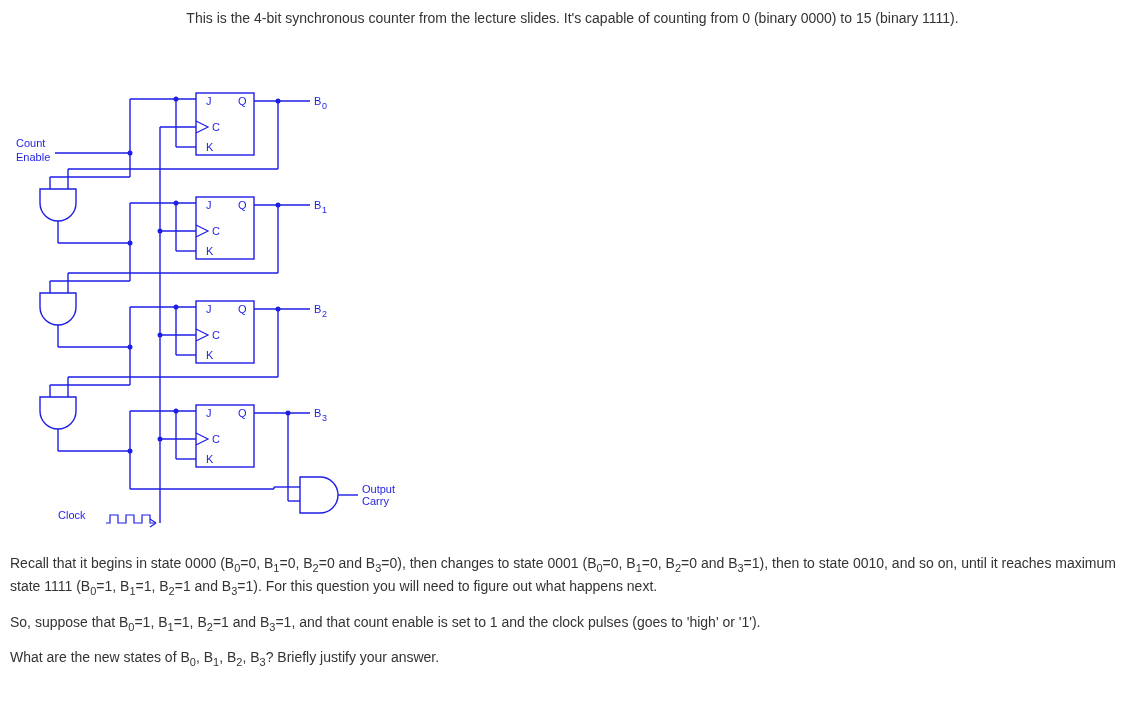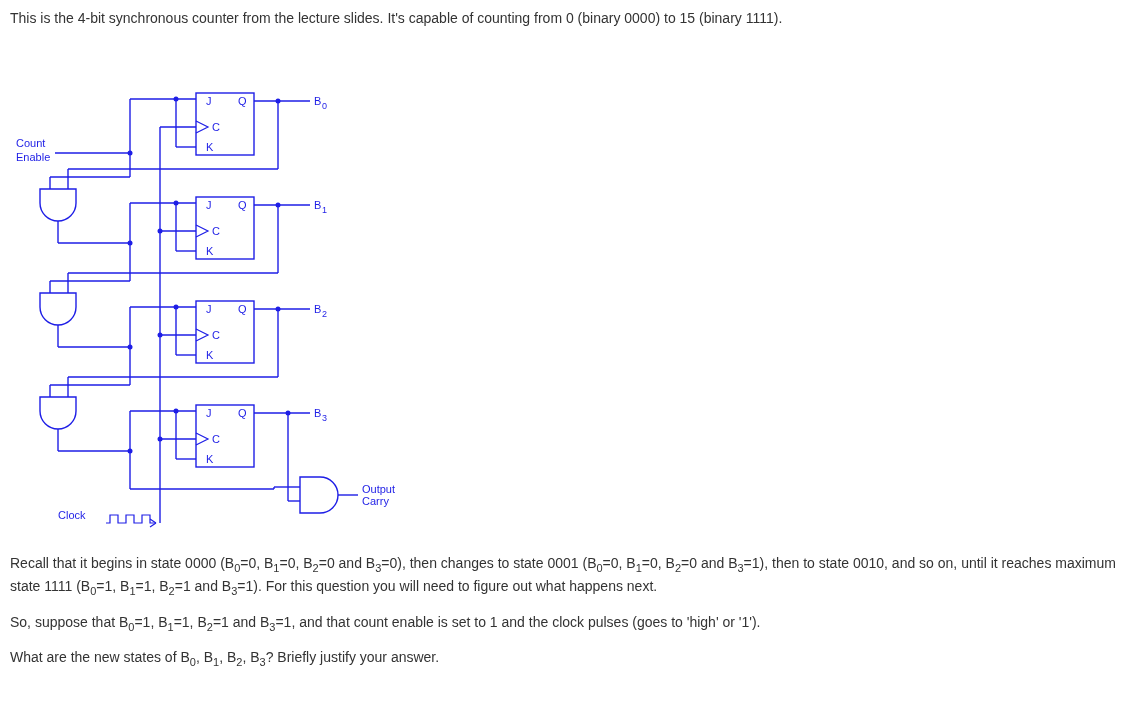--- a/index.html
+++ b/index.html
@@ -5,21 +5,21 @@
   body {
     margin: 0;
     padding: 8px 10px;
     font-family: "Segoe UI", Tahoma, Verdana, sans-serif;
     font-size: 14px;
     color: #333;
     background: #fff;
     width: 1125px;
     line-height: 1.5;
   }
-  .question-text { margin-bottom: 20px; }
+  .question-text { margin-bottom: 20px; text-align: center; }
   p { margin: 0 0 12px 0; }
   sub { font-size: 11px; }
   .diagram-wrap {
     margin: 6px 0 14px 0;
   }
   svg { display: block; }
 </style>
 </head>
 <body>
 

